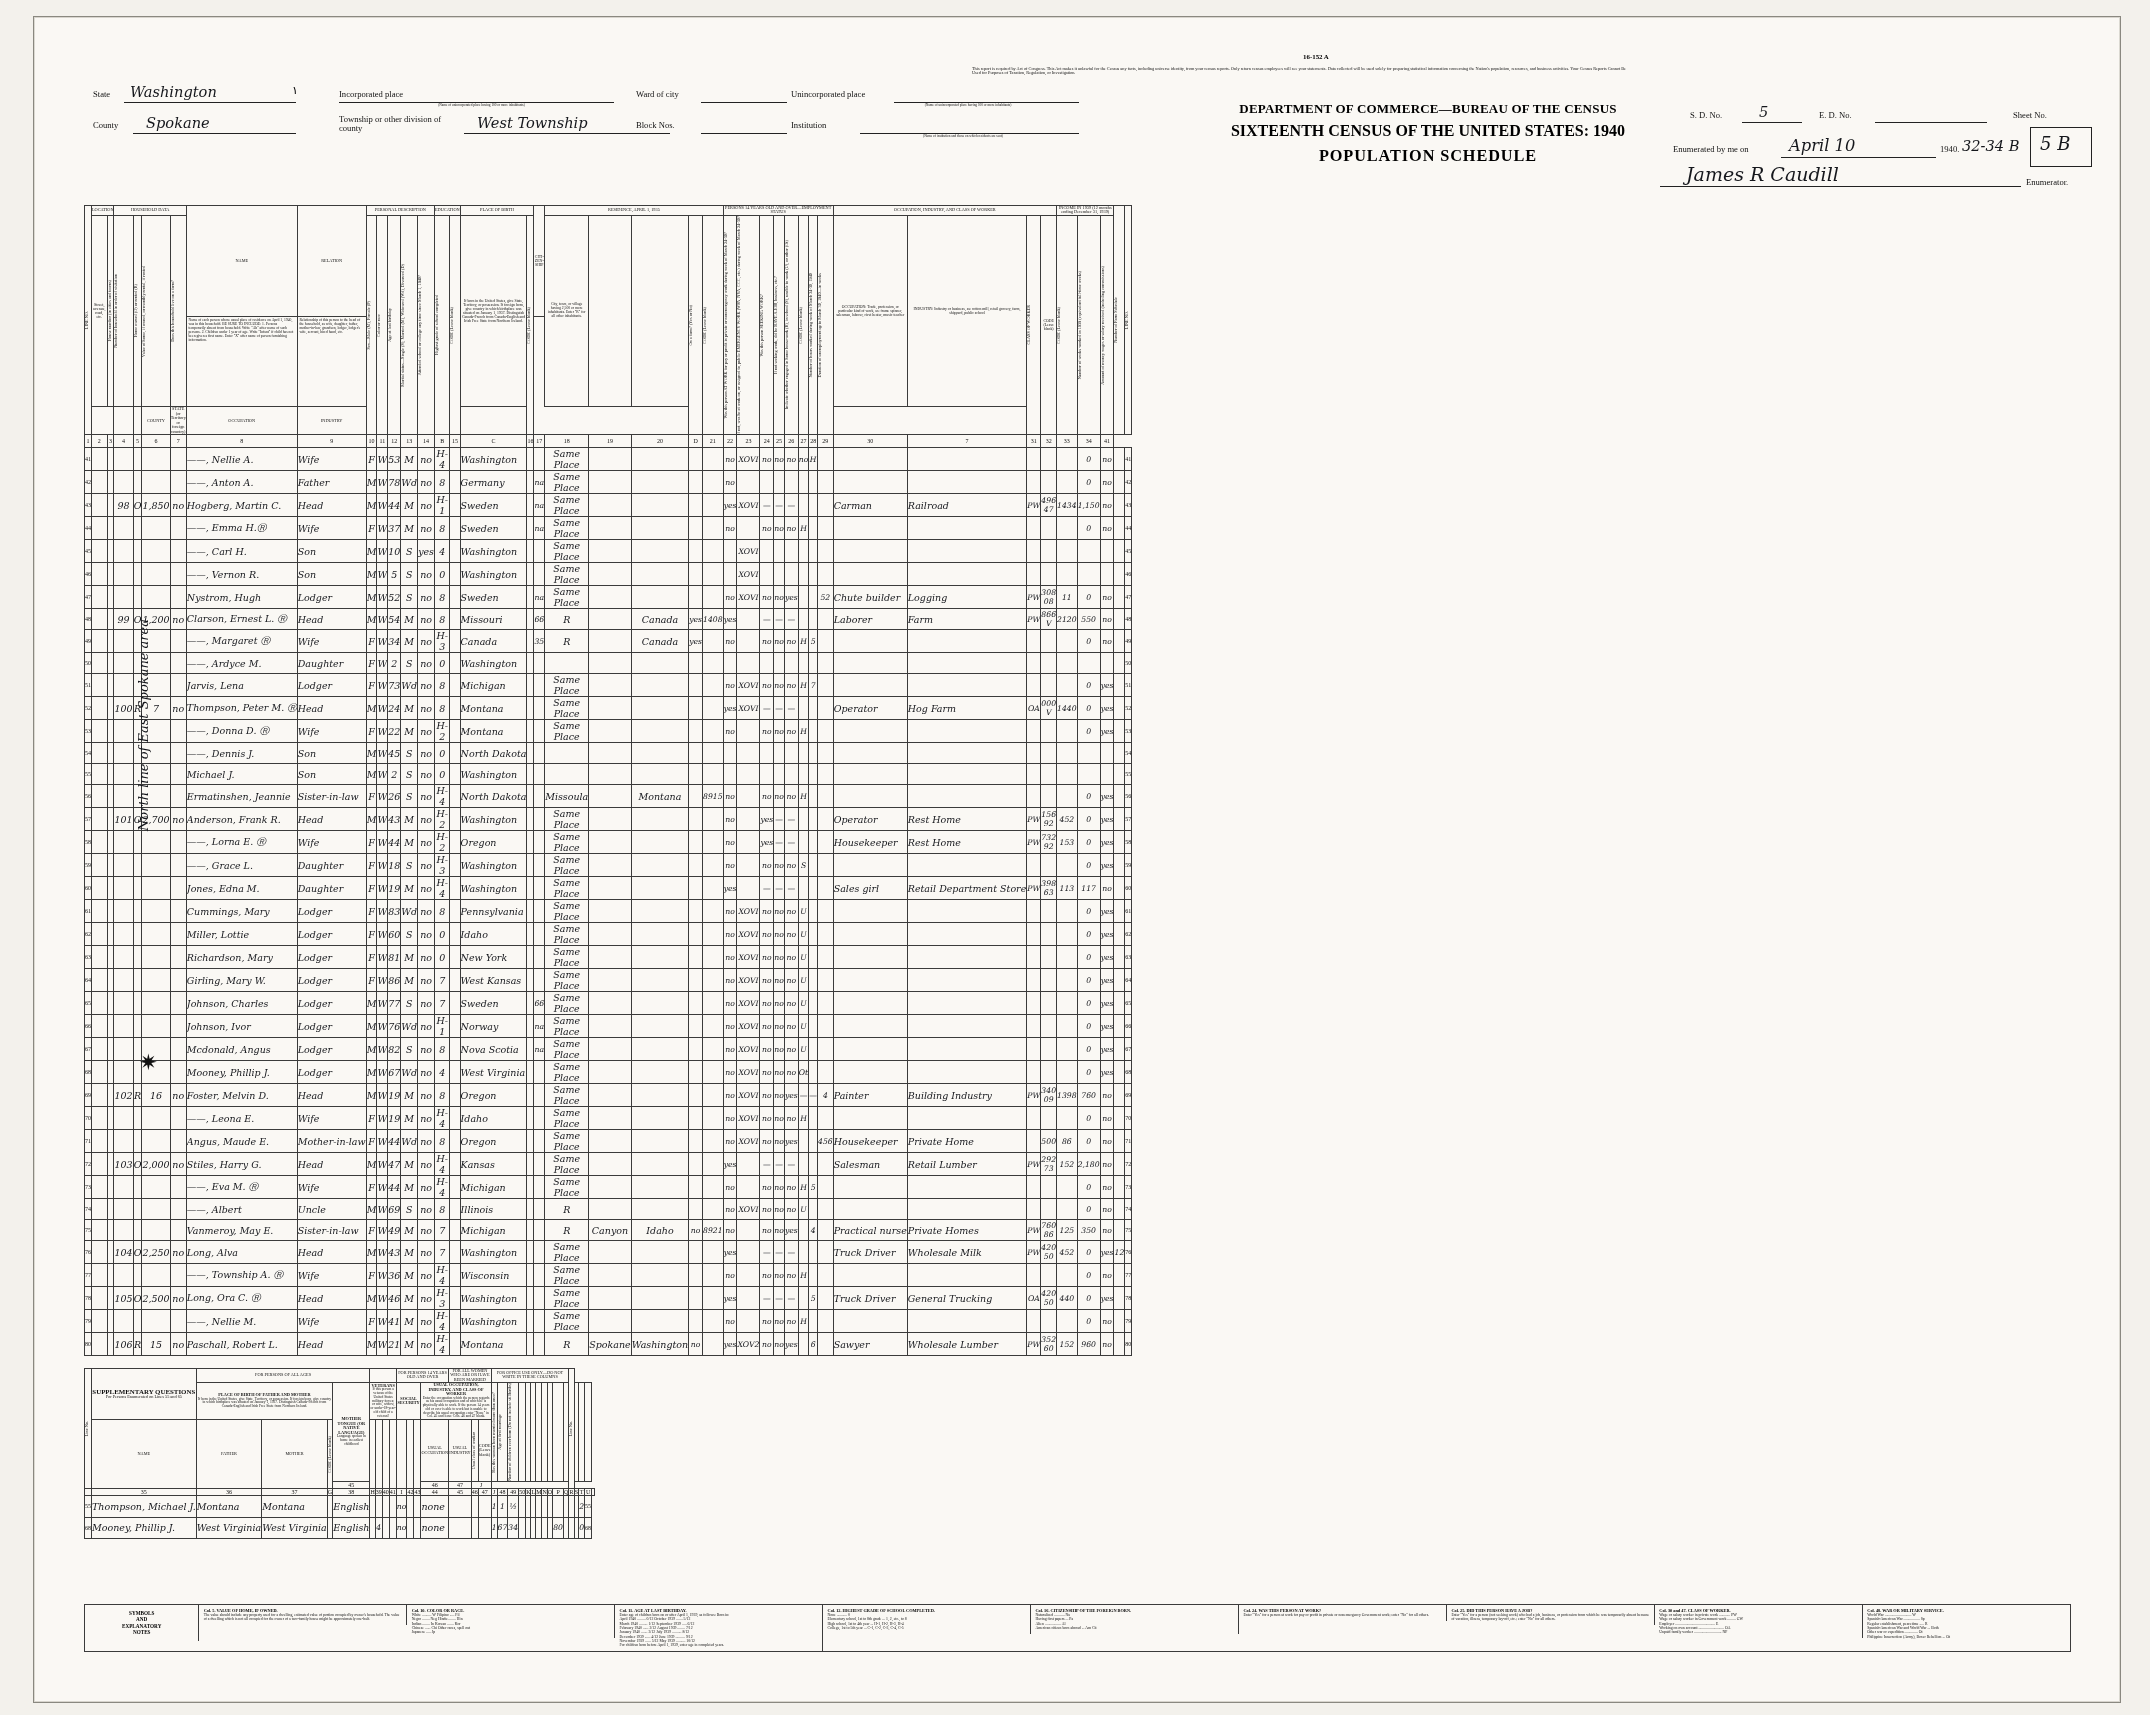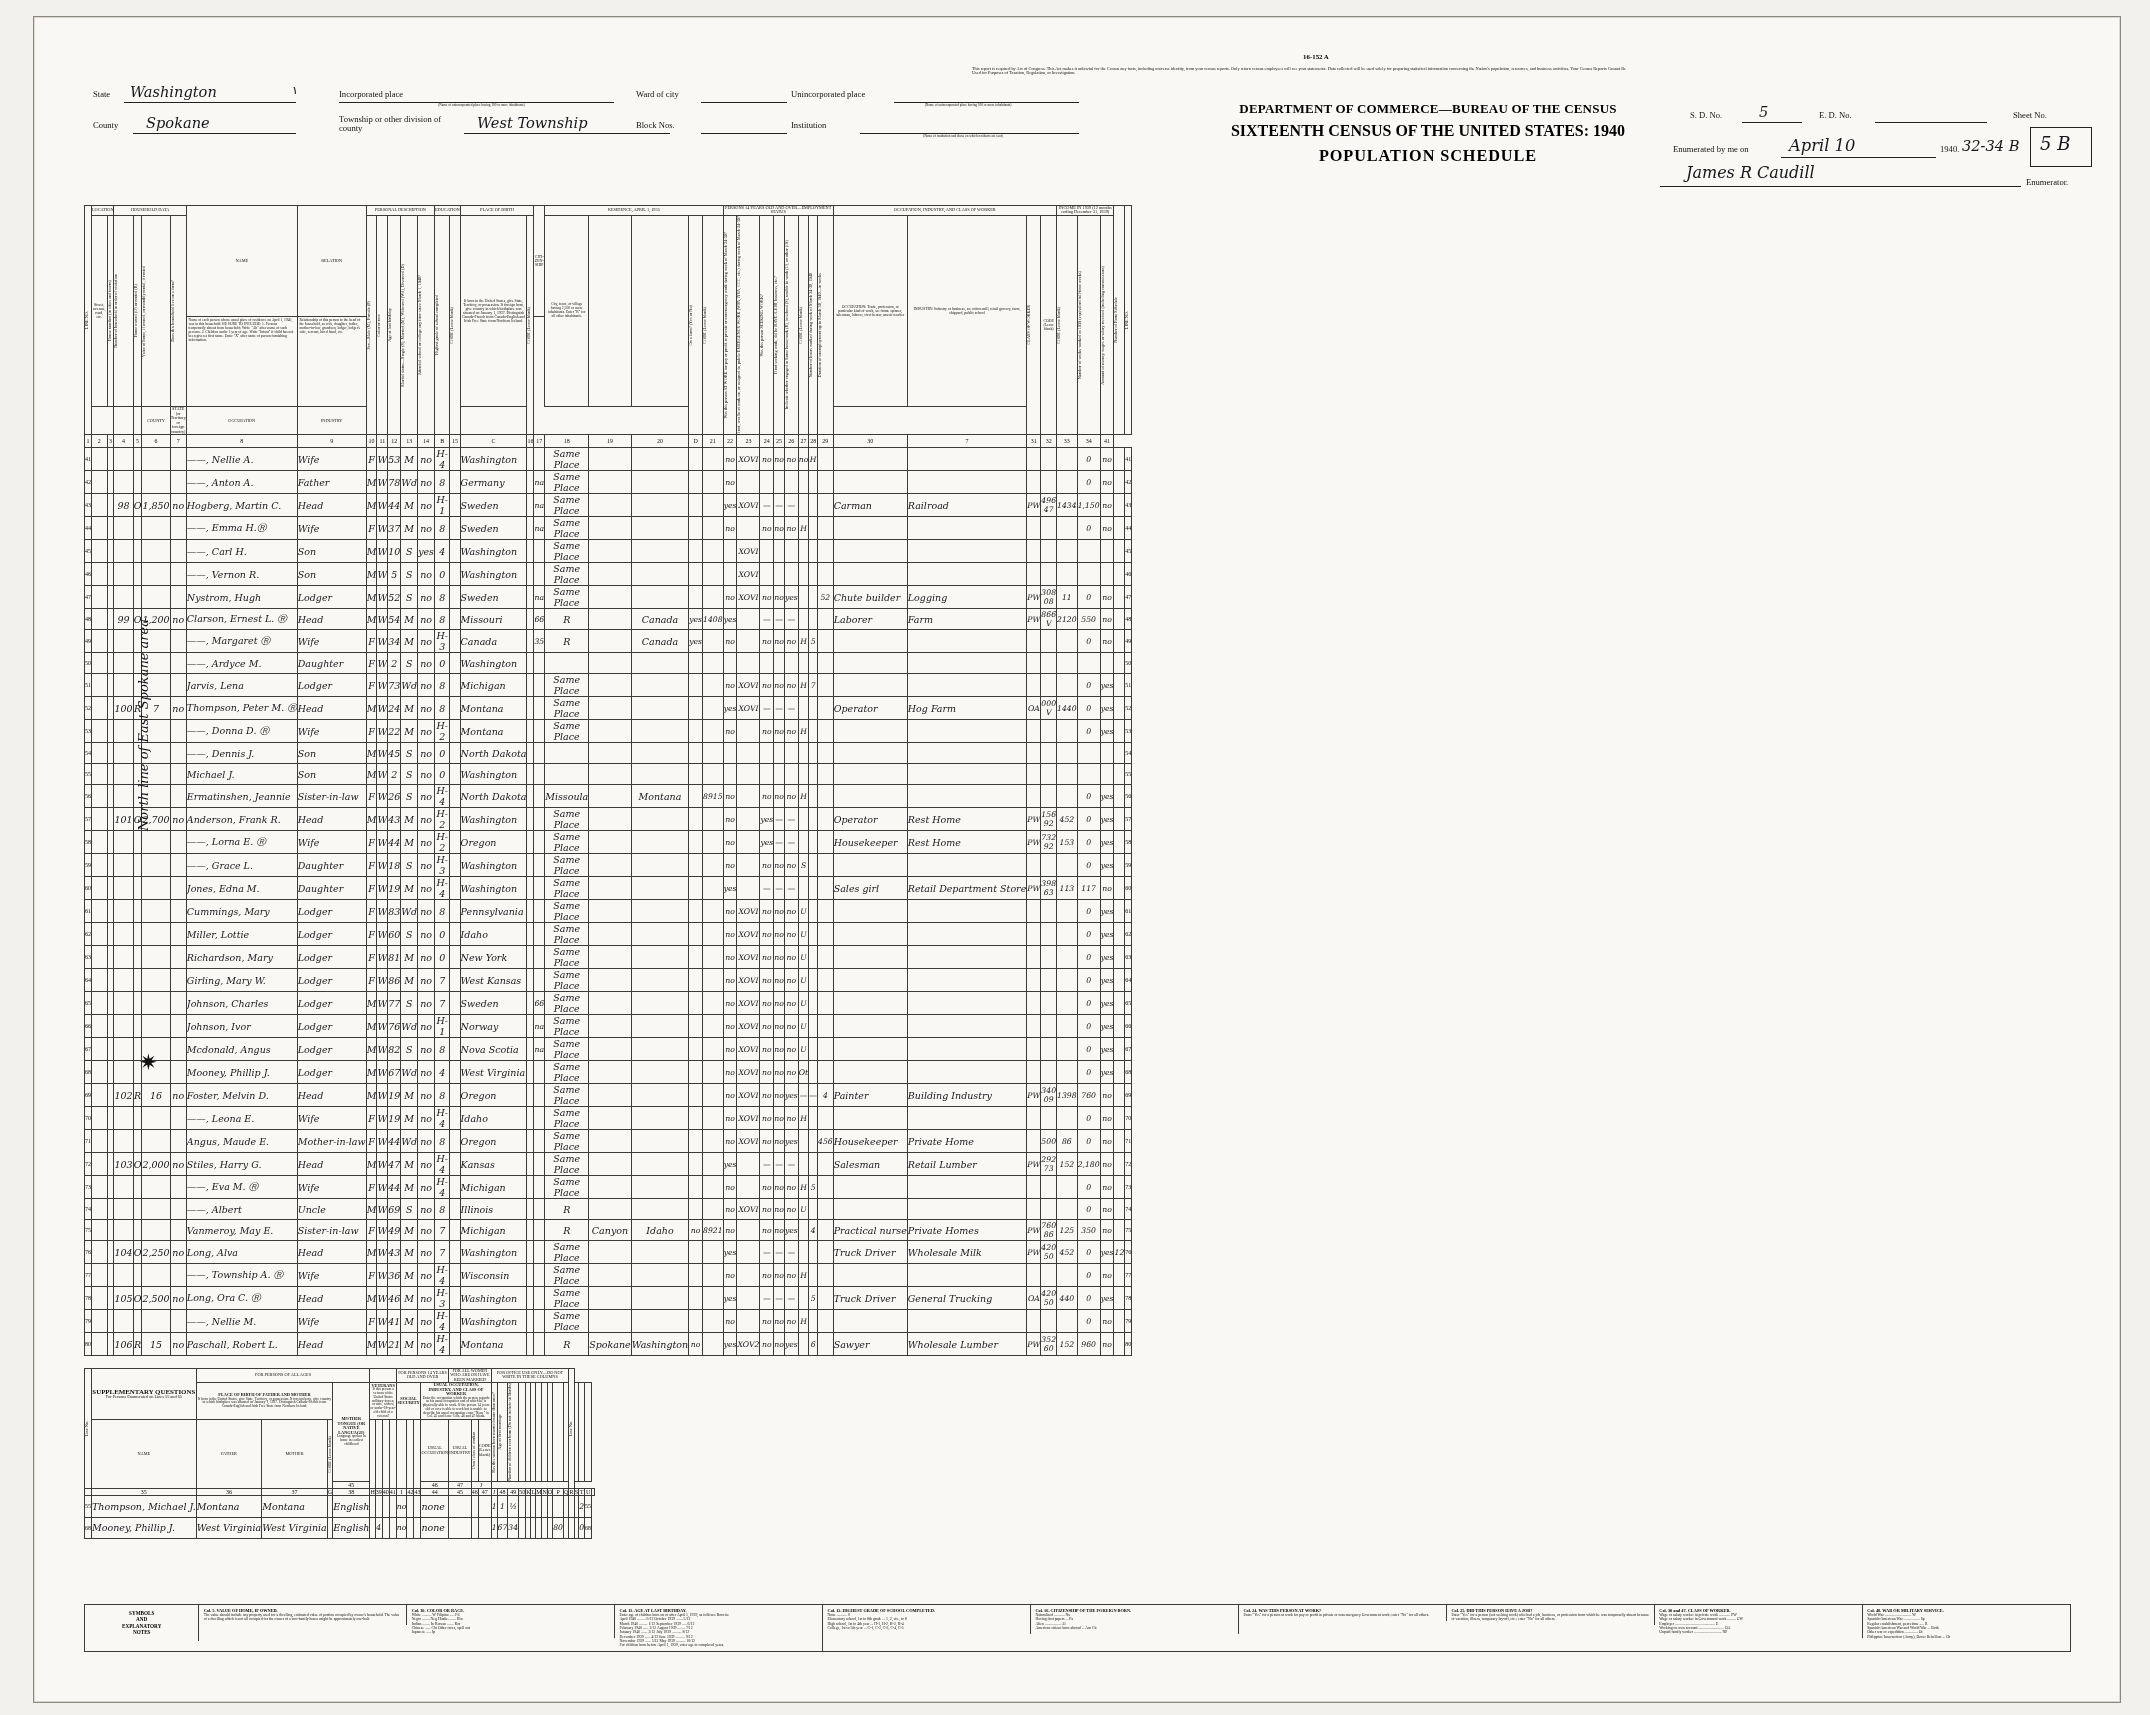--- a/index.html
+++ b/index.html
@@ -100,21 +100,21 @@
     <div class="fld" style="left:1979px;top:93px;">Sheet No.</div>
     <div class="abs" style="left:1996px;top:110px;width:60px;height:38px;border:1.7px solid #222;"></div>
     <div class="hw" style="left:2006px;top:116px;font-size:18px;">5 B</div>
 
     <div class="fld" style="left:1639px;top:127px;">Enumerated by me on</div>
     <div class="fldline" style="left:1747px;top:140px;width:155px;"></div>
     <div class="hw" style="left:1755px;top:119px;font-size:16.3px;">April 10</div>
     <div class="fld" style="left:1906px;top:127px;">1940.</div>
 
     <div class="fldline" style="left:1626px;top:169px;width:361px;"></div>
-    <div class="hw" style="left:1652px;top:146px;font-size:16px;text-align:center;">James R Caudill</div>
+    <div class="hw" style="left:1652px;top:146px;font-size:19px;text-align:center;">James R Caudill</div>
     <div class="fld" style="left:1992px;top:160px;">Enumerator.</div>
 
     <div id="main-table-host" class="abs" style="left:50px;top:188px;">
         <table class="grid" style="table-layout:fixed;border-collapse:collapse;">
           <tbody>
             <tr>
               <td rowspan="4" class="colhdr" style="width:19px;">
                 <div class="vert">LINE NO.</div>
               </td>
               <td colspan="2" class="colhdr">LOCATION</td>

